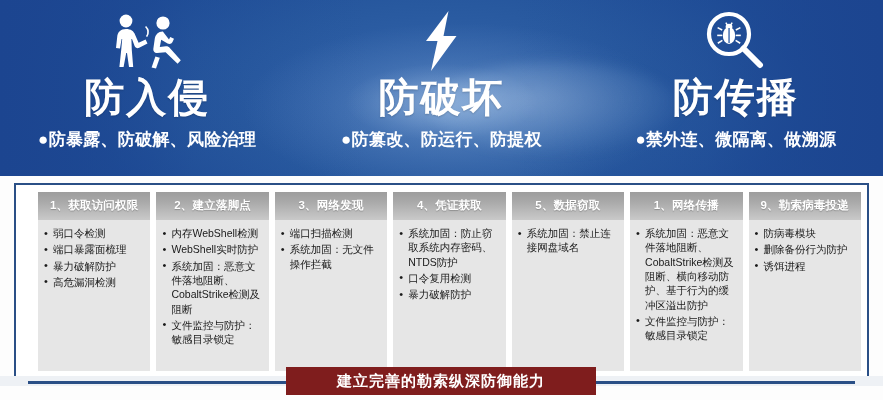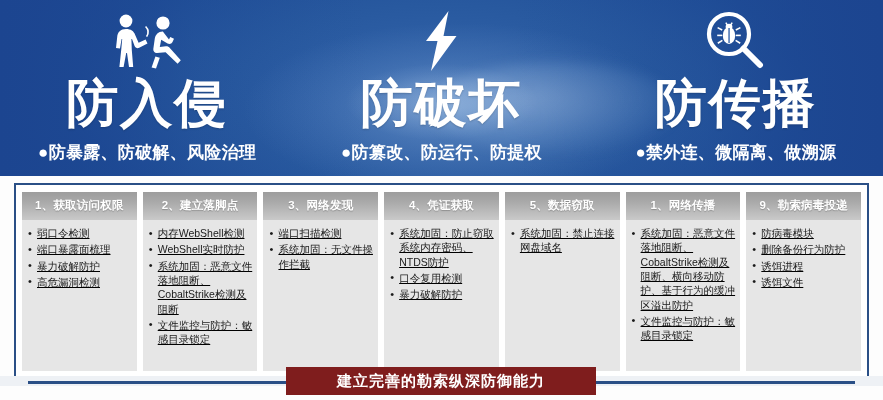--- a/index.html
+++ b/index.html
@@ -45,21 +45,21 @@
   .hero-col {
     flex: 1 1 0;
     display: flex; flex-direction: column;
     align-items: center;
     padding-top: 8px;
   }
   .hero-icon { height: 66px; display: flex; align-items: center; justify-content: center; }
   .hero-icon svg { display: block; }
   .hero-title {
     color: #ffffff;
-    font-size: 52px;
+    font-size: 40px;
     font-weight: bold;
     letter-spacing: 2px;
     line-height: 1.05;
     margin-top: 2px;
     text-shadow: 0 1px 2px rgba(0,0,0,0.18);
   }
   .hero-sub {
     color: #ffffff;
     font-size: 17px;
     font-weight: bold;
@@ -76,20 +76,21 @@
     border: 2px solid #2a4f86;
     background: #ffffff;
     box-sizing: border-box;
   }
   .cards {
     display: flex;
     padding: 7px 6px 6px 6px;
     gap: 6px;
     height: 100%;
     box-sizing: border-box;
+    margin-left: 16px;
   }
   .card {
     flex: 1 1 0;
     background: #e6e6e6;
     display: flex; flex-direction: column;
     min-width: 0;
   }
   .card-head {
     background: linear-gradient(180deg, #9d9d9d 0%, #a9a9a9 35%, #bdbdbd 75%, #c9c9c9 100%);
     color: #ffffff;
@@ -98,21 +99,20 @@
     line-height: 1.32;
     text-align: center;
     padding: 6px 4px 7px 4px;
     letter-spacing: 0.2px;
     text-shadow: 0 1px 1px rgba(0,0,0,0.22);
   }
   .card-body {
     flex: 1 1 auto;
     padding: 6px 5px 4px 6px;
     background: #e6e6e6;
-    text-decoration: underline;
   }
   .card-body ul { list-style: none; margin: 0; padding: 0; }
   .card-body li {
     position: relative;
     padding-left: 9px;
     margin-bottom: 2px;
     color: #1a1a1a;
     font-size: 10.5px;
     line-height: 1.36;
     word-break: break-word;
@@ -273,21 +273,20 @@
         </div>
       </div>
 
       <div class="card">
         <div class="card-head">9、勒索病毒投递</div>
         <div class="card-body">
           <ul>
             <li>防病毒模块</li>
             <li>删除备份行为防护</li>
             <li>诱饵进程</li>
-            <li>诱饵文件</li>
           </ul>
         </div>
       </div>
 
     </div>
   </div>
 
   <div class="footer-band"></div>
   <div class="footer-rule"></div>
   <div class="footer-chip">建立完善的勒索纵深防御能力</div>

